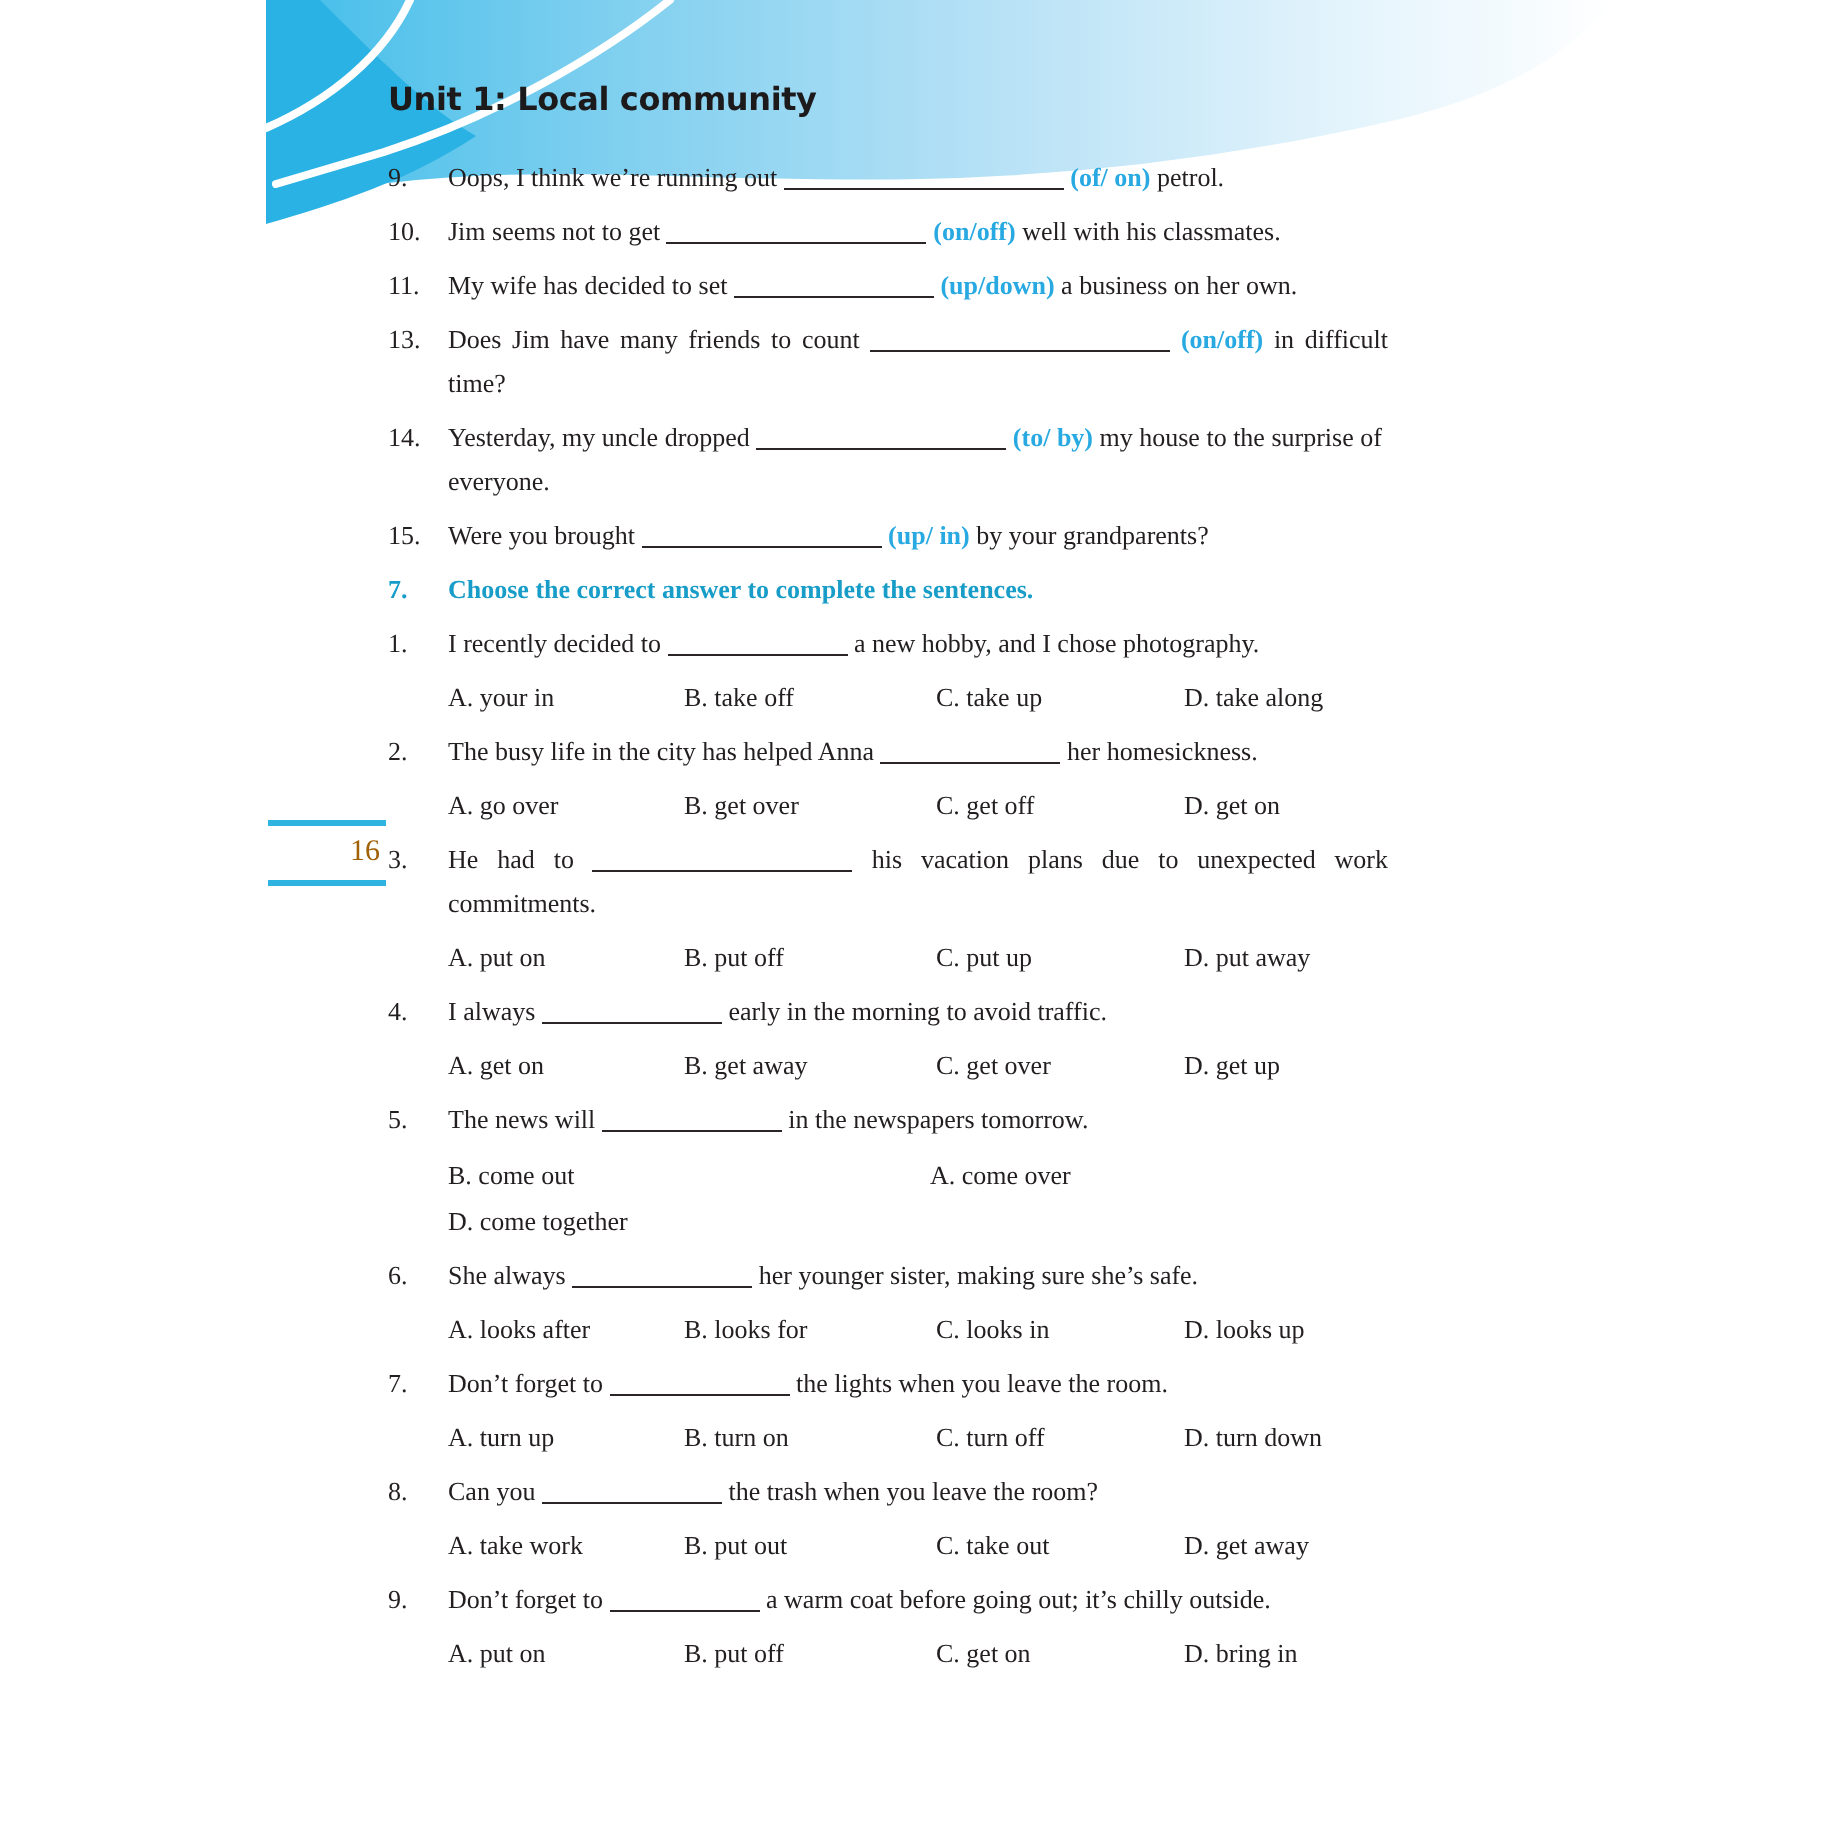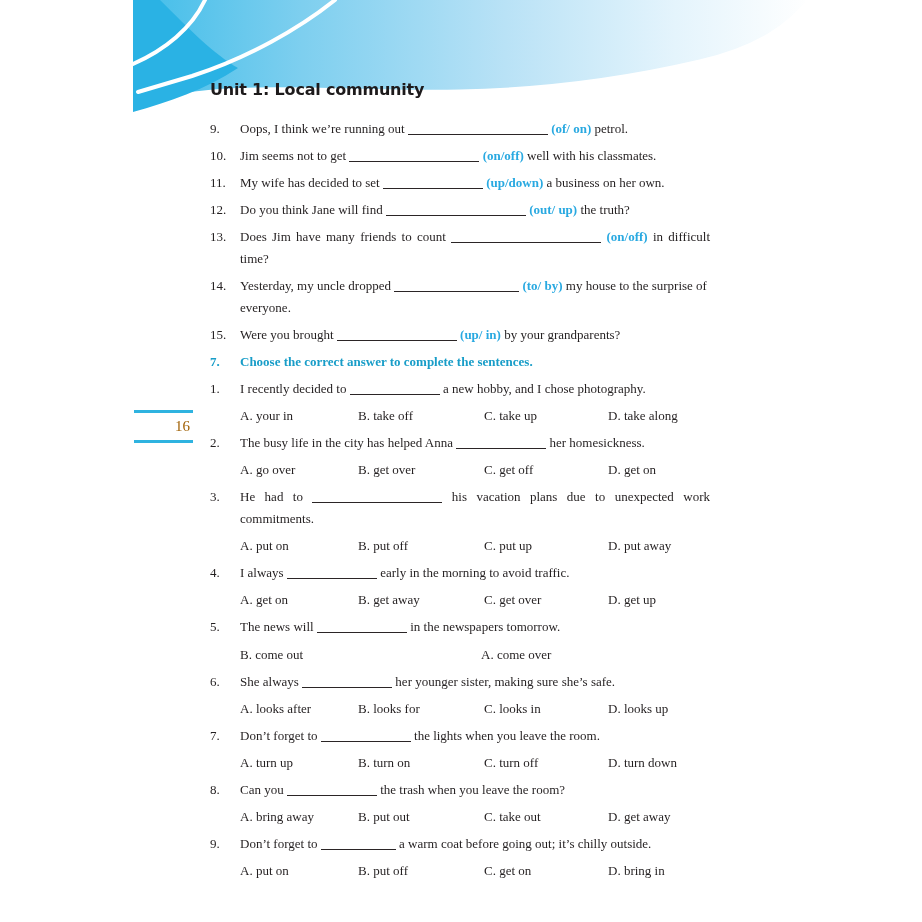--- a/index.html
+++ b/index.html
@@ -3,21 +3,21 @@
 <meta charset="utf-8">
 <style>
   html,body{margin:0;padding:0;}
   body{
     width:922px;height:922px;position:relative;background:#ffffff;
     font-family:"Liberation Serif", serif;
     font-size:13px;color:#231f20;overflow:hidden;
     --accent:#29a9e1; --accent2:#189dc8; --line:#2fb3e0;
   }
   .deco{position:absolute;top:0;left:0;width:922px;height:150px;}
-  .content{position:absolute;left:210px;top:40px;width:501px;margin-top:40px;}
+  .content{position:absolute;left:194px;top:40px;width:501px;}
   h1.page-title{
     font-family:"DejaVu Sans", sans-serif;
     font-size:16px;font-weight:800;letter-spacing:-0.2px;
     color:#1d1a1b;margin:0 0 18px 0;line-height:20px;position:relative;z-index:3;
   }
   .item{display:flex;margin:0 0 5px 0;}
   .num{flex:0 0 30px;line-height:22px;}
   .qtext{width:470px;line-height:22px;}
   .qtext.j{text-align:justify;text-align-last:left;}
   .blank{
@@ -74,24 +74,20 @@
       </div>
       <div class="item">
         <span class="num">10.</span>
         <div class="qtext">Jim seems not to get <span class="blank" style="width: 130px;"></span> <span class="choice">(on/off)</span> well with his classmates.</div>
       </div>
       <div class="item">
         <span class="num">11.</span>
         <div class="qtext">My wife has decided to set <span class="blank" style="width: 100px;"></span> <span class="choice">(up/down)</span> a business on her own.</div>
       </div>
       <div class="item">
-        <span class="num">12.</span>
-        <div class="qtext">Do you think Jane will find <span class="blank" style="width: 140px;"></span> <span class="choice">(out/ up)</span> the truth?</div>
-      </div>
-      <div class="item">
         <span class="num">13.</span>
         <div class="qtext j">Does Jim have many friends to count <span class="blank" style="width: 150px;"></span> <span class="choice">(on/off)</span> in difficult time?</div>
       </div>
       <div class="item">
         <span class="num">14.</span>
         <div class="qtext">Yesterday, my uncle dropped <span class="blank" style="width: 125px;"></span> <span class="choice">(to/ by)</span> my house to the surprise of everyone.</div>
       </div>
       <div class="item">
         <span class="num">15.</span>
         <div class="qtext">Were you brought <span class="blank" style="width: 120px;"></span> <span class="choice">(up/ in)</span> by your grandparents?</div>
@@ -153,20 +149,21 @@
         </div>
       </div>
       <div class="mcq-item">
         <div class="item">
           <span class="num">5.</span>
           <div class="qtext">The news will <span class="blank" style="width: 90px;"></span> in the newspapers tomorrow.</div>
         </div>
         <div class="opts c2">
           <span class="opt">B. come out</span>
           <span class="opt">A. come over</span>
+          <span class="opt">D. come together</span>
         </div>
       </div>
       <div class="mcq-item">
         <div class="item">
           <span class="num">6.</span>
           <div class="qtext">She always <span class="blank" style="width: 90px;"></span> her younger sister, making sure she’s safe.</div>
         </div>
         <div class="opts c4">
           <span class="opt">A. looks after</span>
           <span class="opt">B. looks for</span>
@@ -185,21 +182,21 @@
           <span class="opt">C. turn off</span>
           <span class="opt">D. turn down</span>
         </div>
       </div>
       <div class="mcq-item">
         <div class="item">
           <span class="num">8.</span>
           <div class="qtext">Can you <span class="blank" style="width: 90px;"></span> the trash when you leave the room?</div>
         </div>
         <div class="opts c4">
-          <span class="opt">A. bring away</span>
+          <span class="opt">A. take work</span>
           <span class="opt">B. put out</span>
           <span class="opt">C. take out</span>
           <span class="opt">D. get away</span>
         </div>
       </div>
       <div class="mcq-item">
         <div class="item">
           <span class="num">9.</span>
           <div class="qtext">Don’t forget to <span class="blank" style="width: 75px;"></span> a warm coat before going out; it’s chilly outside.</div>
         </div>

